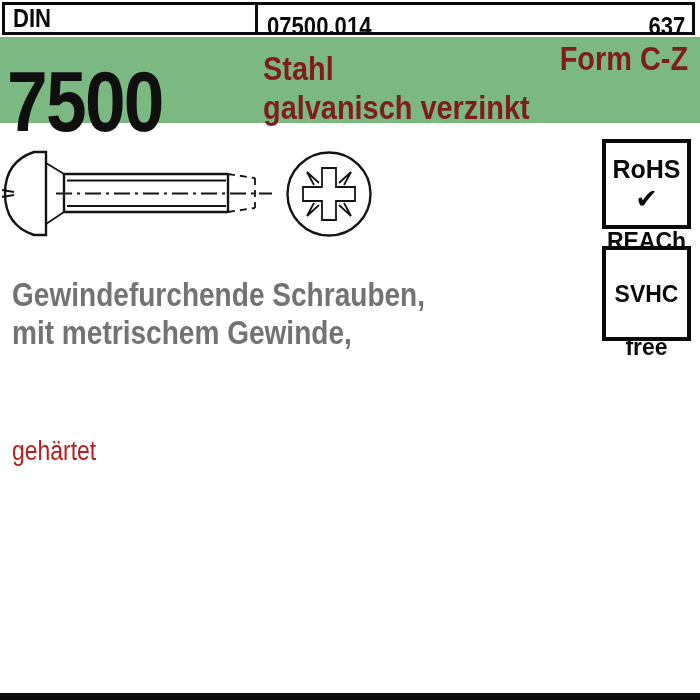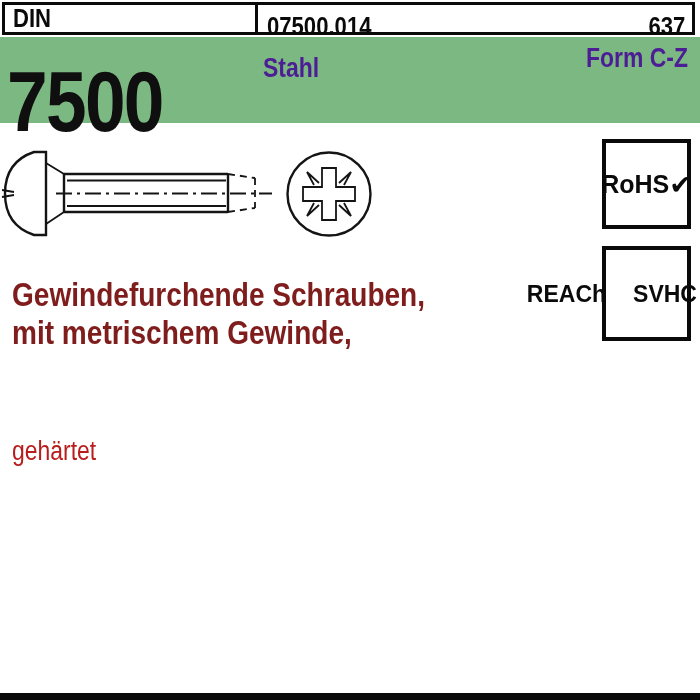--- a/index.html
+++ b/index.html
@@ -18,28 +18,28 @@
   .spacer{margin-left:auto;}
 
   
   .cxl{display:inline-block;transform:scaleX(.85);transform-origin:0 50%;}
   .cxr{display:inline-block;transform:scaleX(.85);transform-origin:100% 50%;}
 
   
   .band{position:absolute;left:0;top:37px;width:700px;height:86px;background:#7cb881;}
   .band-num{position:absolute;left:7px;top:-3px;font-size:86px;line-height:86px;
        font-weight:700;color:#0f0f0f;letter-spacing:-2px;margin-top:24px;}
-  .band-txt{position:absolute;font-size:27px;font-weight:700;color:#4c1d95;line-height:36px;}
+  .band-txt{position:absolute;font-size:34px;font-weight:700;color:#7f1d1d;line-height:36px;}
 
   
   .drawing{position:absolute;left:0;top:133px;width:480px;height:132px;}
 
   
   .badge{position:absolute;left:602px;width:89px;border:4px solid #0a0a0a;
-       box-sizing:border-box;background:#fff;display:flex;flex-direction:row;
+       box-sizing:border-box;background:#fff;display:flex;flex-direction:column;
        align-items:center;justify-content:center;color:#0a0a0a;}
   .badge-rohs{top:139px;height:90px;}
   .badge-reach{top:246px;height:95px;gap:27px;}
   .badge-rohs .lbl{font-size:25px;font-weight:700;line-height:28px;}
   .badge-rohs .chk{font-size:27px;font-weight:700;line-height:28px;margin-top:2px;}
   .badge-reach .ln{font-size:23px;font-weight:700;line-height:26px;}
 
   
   .desc{position:absolute;left:12px;top:276px;font-size:33px;font-weight:700;
        line-height:38px;white-space:nowrap;}
@@ -70,20 +70,23 @@
   </div>
 
   <div class="band" style="background-color: rgb(124, 184, 129);">
     <div class="band-num"><span class="cxl">7500</span></div>
     <div class="band-txt" style="left:263px;top:13px;">
       <span class="cxl">Stahl</span>
     </div>
     <div class="band-txt" style="right:12px;top:3px;">
       <span class="cxr">Form C-Z</span>
     </div>
+    <div class="band-txt" style="left:263px;top:52px;">
+      <span class="cxl">galvanisch verzinkt</span>
+    </div>
   </div>
 
   <div class="drawing">
     <svg width="480" height="132" viewBox="0 0 480 132">
 
       <g>
         <path class="s" d="M46,19 L34,19 C13,26 5,42 5,60.5 C5,79 13,95 34,102 L46,102 L46,19 Z"></path>
 
         <path class="thin" d="M2,57 L14,59 M2,64 L14,62"></path>
 
@@ -112,21 +115,21 @@
   <div class="badge badge-rohs">
     <span class="lbl">RoHS</span>
     <span class="chk">✔</span>
   </div>
   <div class="badge badge-reach">
     <span class="ln">REACh</span>
     <span class="ln">SVHC</span>
     <span class="ln">free</span>
   </div>
 
-  <div class="desc" style="color: #7f1d1d;">
+  <div class="desc" style="color: #737373;">
     <div class="line"><span class="cxl">Gewindefurchende Schrauben,</span></div>
     <div class="line"><span class="cxl">mit metrischem Gewinde,</span></div>
   </div>
 
   <div class="note">
     <span class="cxl">gehärtet</span>
   </div>
 
   <div class="bottom-bar"></div>
 

